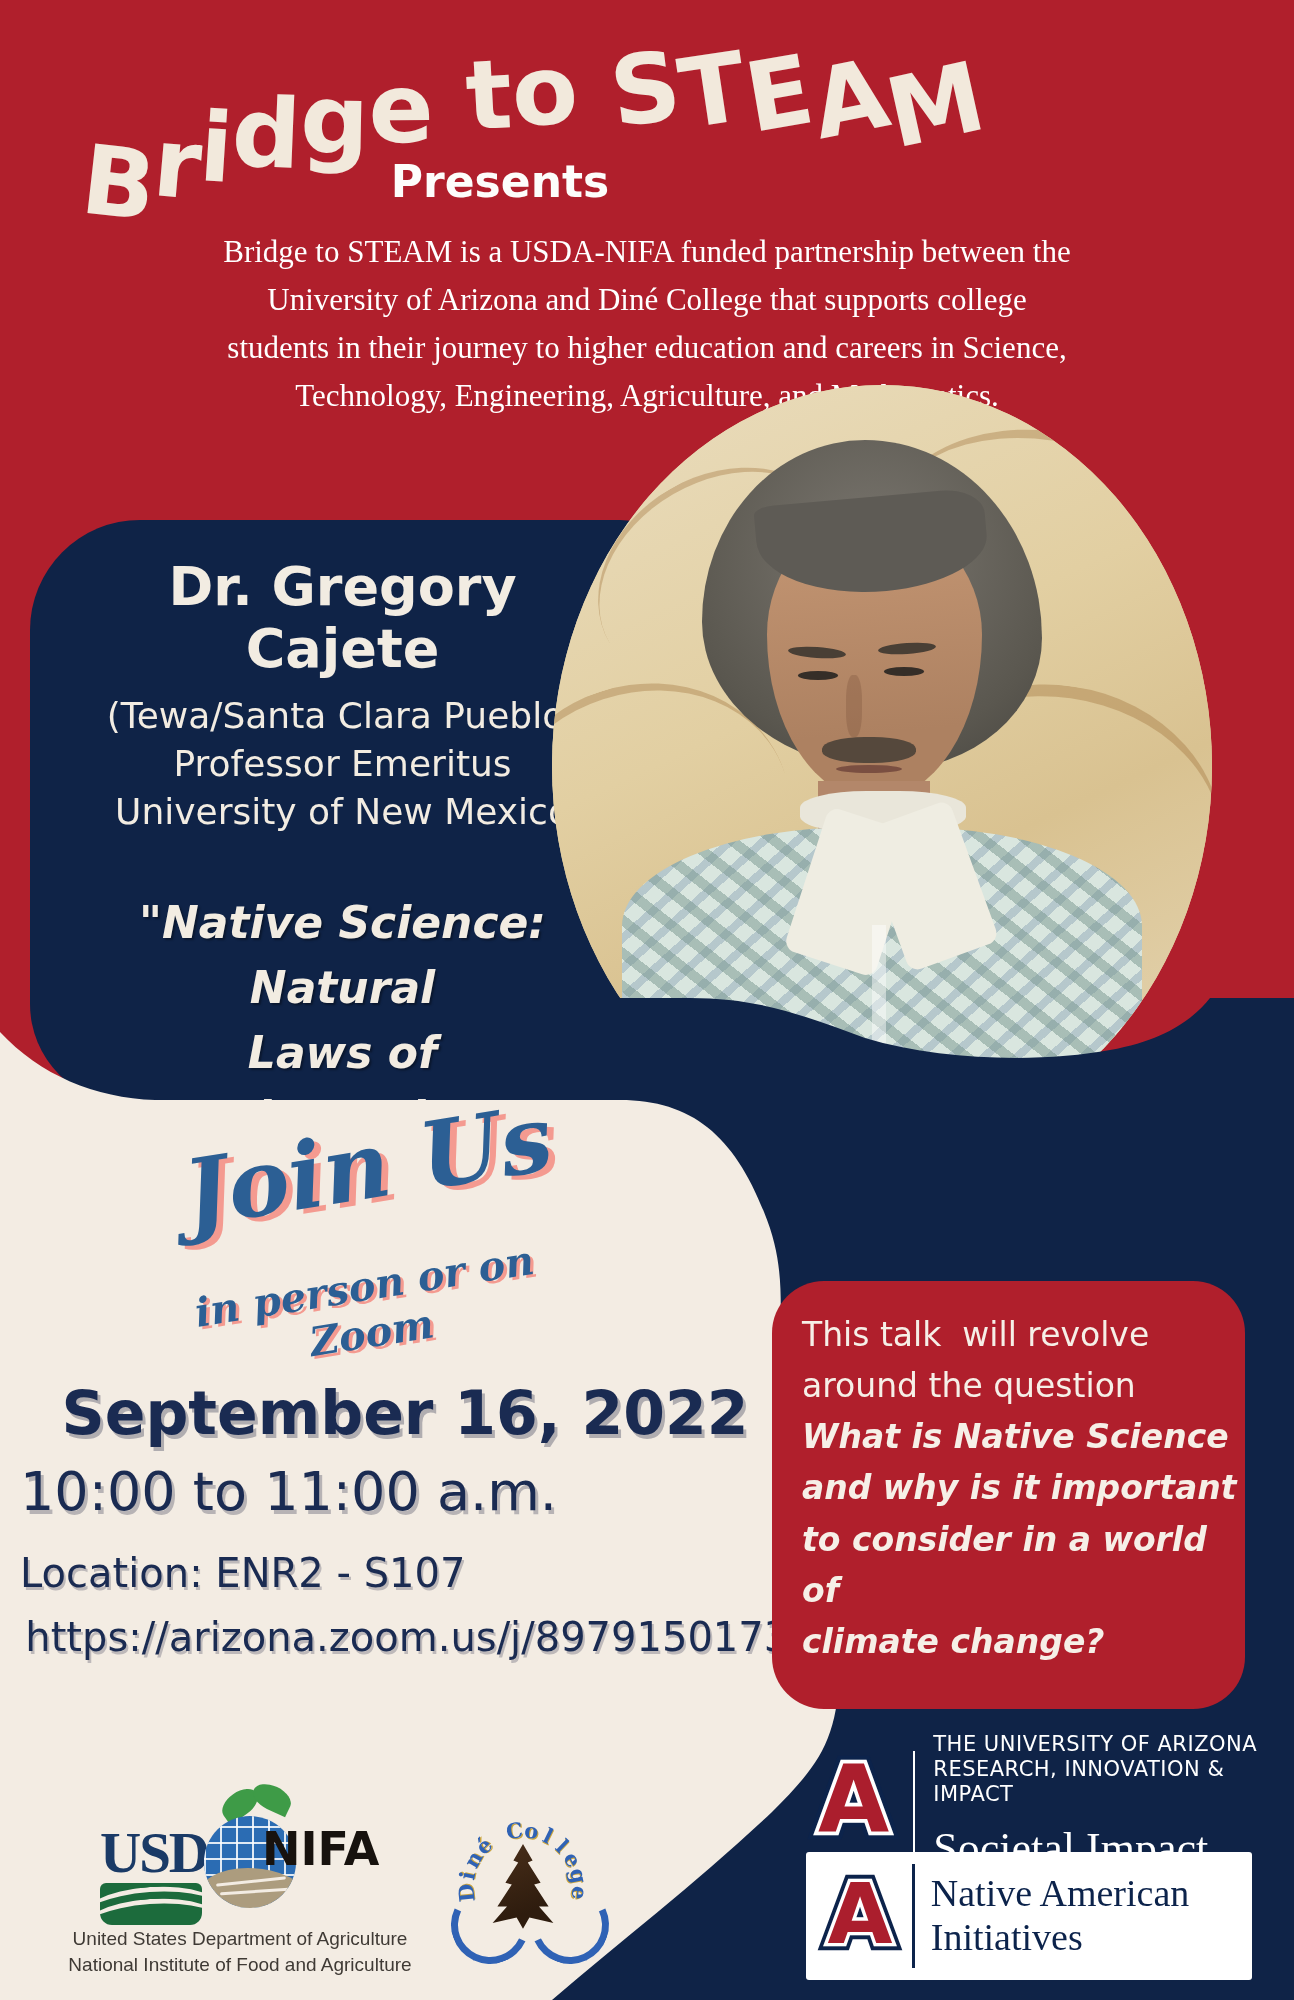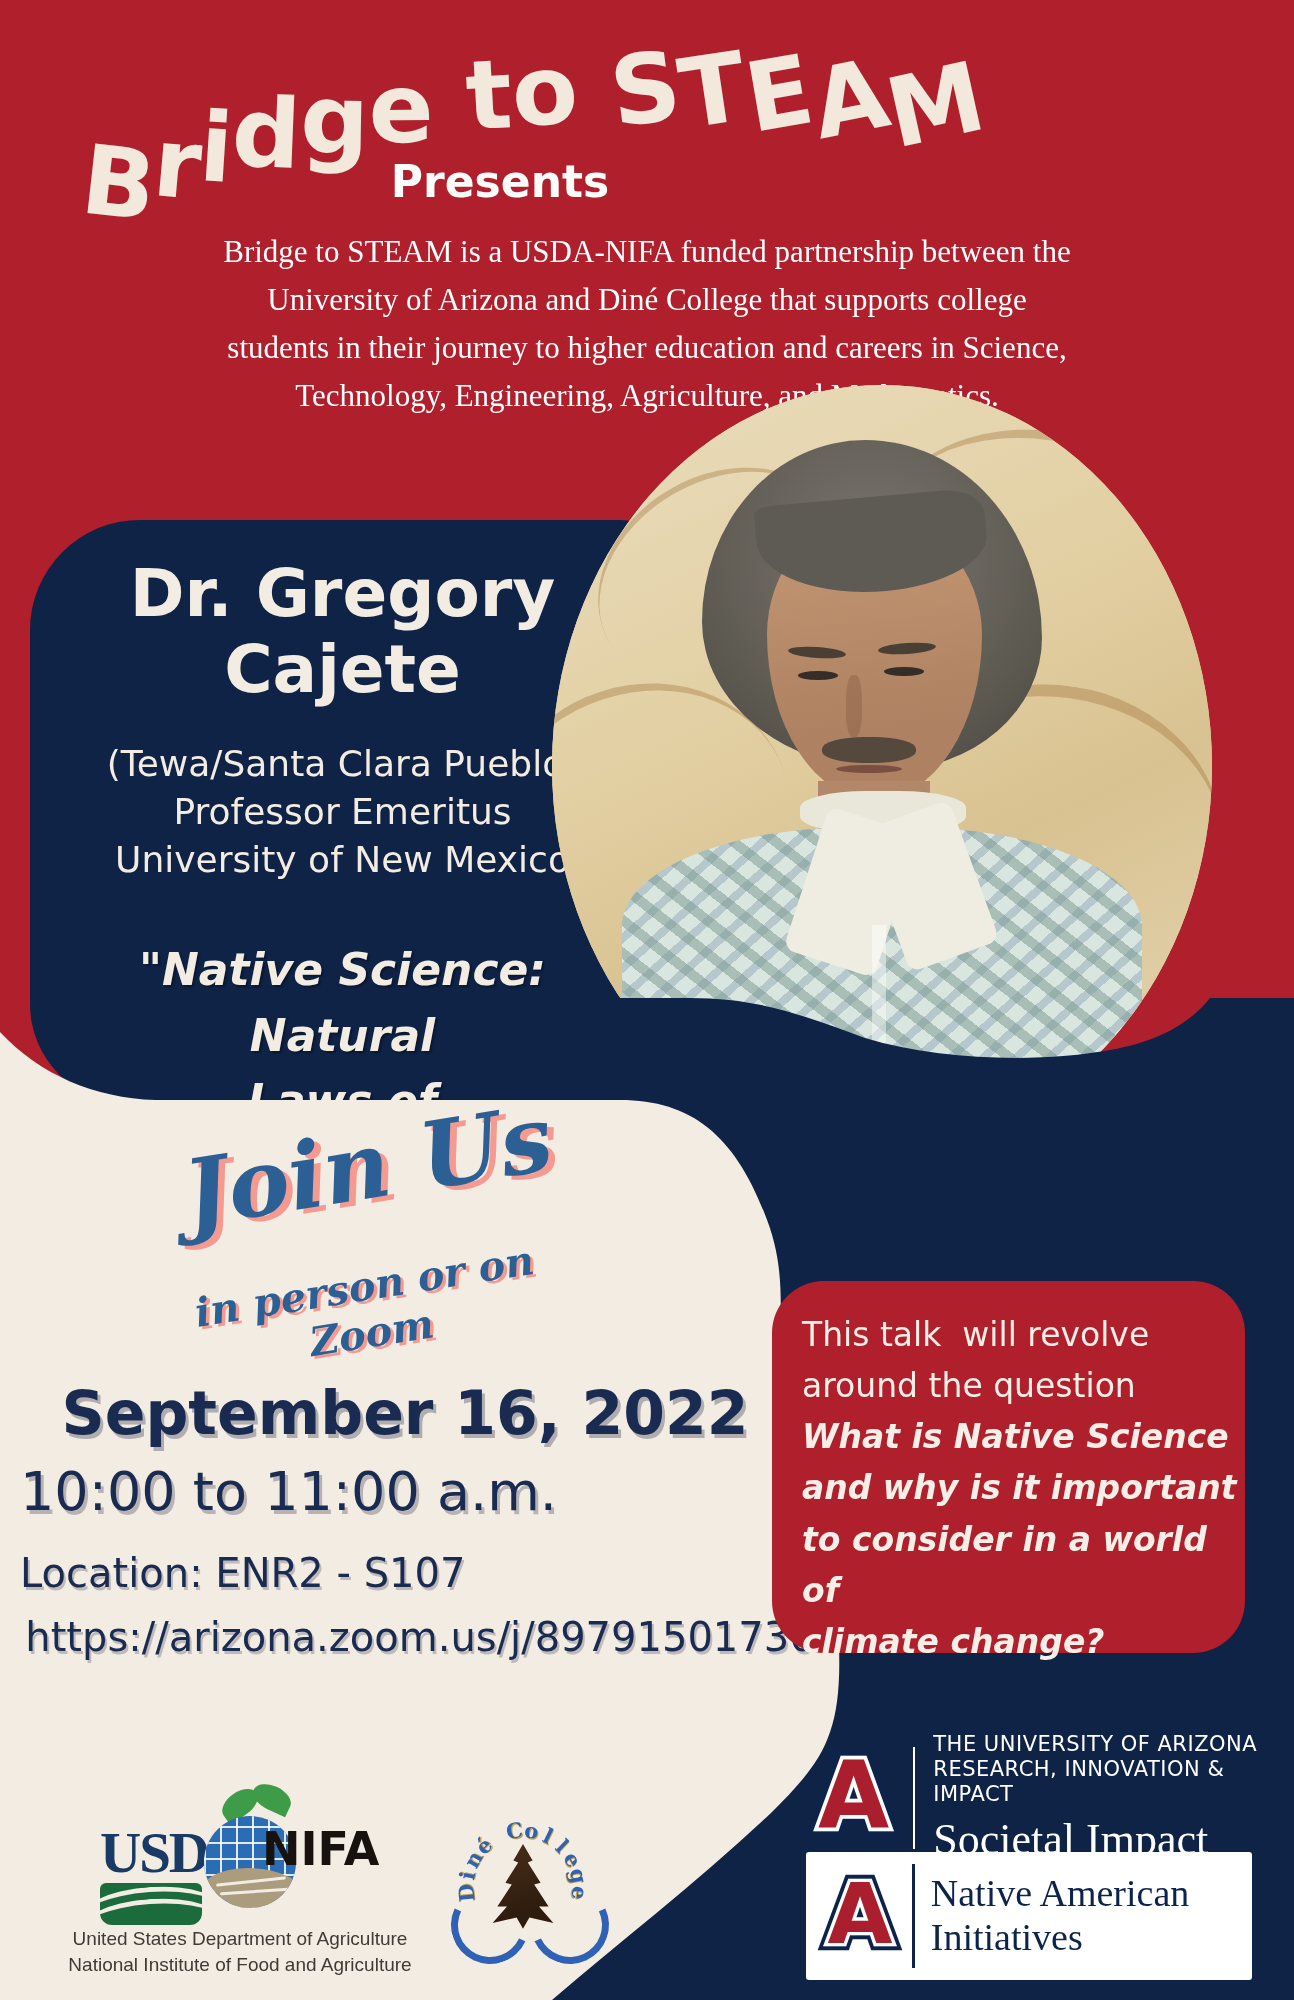--- a/index.html
+++ b/index.html
@@ -24,21 +24,21 @@
     font-size:31px; line-height:1.55; color:#ffffff;
   }
   
   .panel{
     position:absolute; left:30px; top:520px; width:670px; height:584px;
     background:#0F2347; border-radius:110px 80px 90px 100px;
   }
   .panel-content{
     position:absolute; left:40px; top:36px; width:545px; text-align:center; color:#F2ECE2;
   }
-  .speaker-name{font-size:66px; font-weight:bold; line-height:1.15; margin-bottom:32px;}
+  .speaker-name{font-size:54px; font-weight:bold; line-height:1.15; margin-bottom:12px;}
   .speaker-line{font-size:36px; line-height:1.33; font-weight:normal;}
   .talk-quote{margin-top:54px; font-size:44px; font-weight:bold; font-style:italic; line-height:1.48;
     text-shadow:2px 2px 2px rgba(0,0,0,0.35);}
   
   .photo{
     position:absolute; left:552px; top:385px; width:660px; height:762px;
     border-radius:50%; overflow:hidden; background:#E2CFA2;
   }
   .photo *{position:absolute;}
   .art-bg{inset:0; background:linear-gradient(155deg,#EADDBE 0%,#E2CFA2 40%,#D9C291 62%,#E6D7B6 100%);}
@@ -102,21 +102,21 @@
   .event-loc{
     position:absolute; left:20px; top:1550px; width:770px; 
     font-size:40px; color:#1A2B52; text-shadow:2px 3px 0 rgba(110,110,125,.4);
   }
   .event-url{
     position:absolute; left:25px; top:1614px; width:790px; text-align:center;
     font-size:40px; color:#1A2B52; text-shadow:2px 3px 0 rgba(110,110,125,.4);
   }
   
   .talk-box{
-    position:absolute; left:772px; top:1281px; width:473px; height:372px;
+    position:absolute; left:772px; top:1281px; width:473px; height:428px;
     background:#B01F2C; border-radius:52px; box-sizing:border-box;
     padding:28px 8px 0 30px; color:#F6EFE7;
   }
   .talk-box .line{font-size:33px; line-height:1.55; white-space:pre-wrap;}
   .talk-box .q{font-weight:bold; font-style:italic;}
   
   .usda{position:absolute; left:100px; top:1824px; width:110px;}
   .usda-word{font-family:"Liberation Serif","DejaVu Serif",serif; font-weight:bold;
     font-size:57px; color:#1A3A66; letter-spacing:-2px; line-height:1;}
   .usda-field{width:102px;height:42px;background:#1C6B3C;border-radius:6px 6px 12px 12px;
@@ -157,21 +157,21 @@
     font-family:"DejaVu Sans",sans-serif;font-weight:bold;flex:none;}
   .ua-a span{position:absolute;left:50%;top:50%;transform:translate(-50%,-52%);
     font-size:var(--s);line-height:1;}
   .ua-a .a-outer{color:#0C234B;-webkit-text-stroke:calc(var(--s)*0.17) #0C234B;}
   .ua-a .a-mid{color:#fff;-webkit-text-stroke:calc(var(--s)*0.08) #fff;}
   .ua-a .a-inner{color:#AB1E2D;}
   
   .societal{position:absolute;left:810px;top:1732px;display:flex;align-items:center;color:#fff;}
   .societal .divider{width:2px;height:102px;background:#fff;margin:0 18px 0 16px;}
   .soc-l1,.soc-l2{font-size:21px;letter-spacing:.5px;line-height:1.2;font-weight:normal;}
-  .soc-l3{font-family:"Liberation Serif","DejaVu Serif",serif;font-size:44px;line-height:1.1;margin-top:8px;}
+  .soc-l3{font-family:"Liberation Serif","DejaVu Serif",serif;font-size:44px;line-height:1.1;margin-top:17px;}
   
   .nai{position:absolute;left:806px;top:1852px;width:446px;height:128px;background:#fff;
     border-radius:3px;display:flex;align-items:center;padding-left:14px;box-sizing:border-box;}
   .nai .divider{width:3px;height:104px;background:#0C234B;margin:0 16px 0 12px;}
   .nai-text{color:#0C234B;font-family:"Liberation Serif","DejaVu Serif",serif;
     font-size:38px;line-height:1.15;}
 </style>
 </head>
 <body>
 

